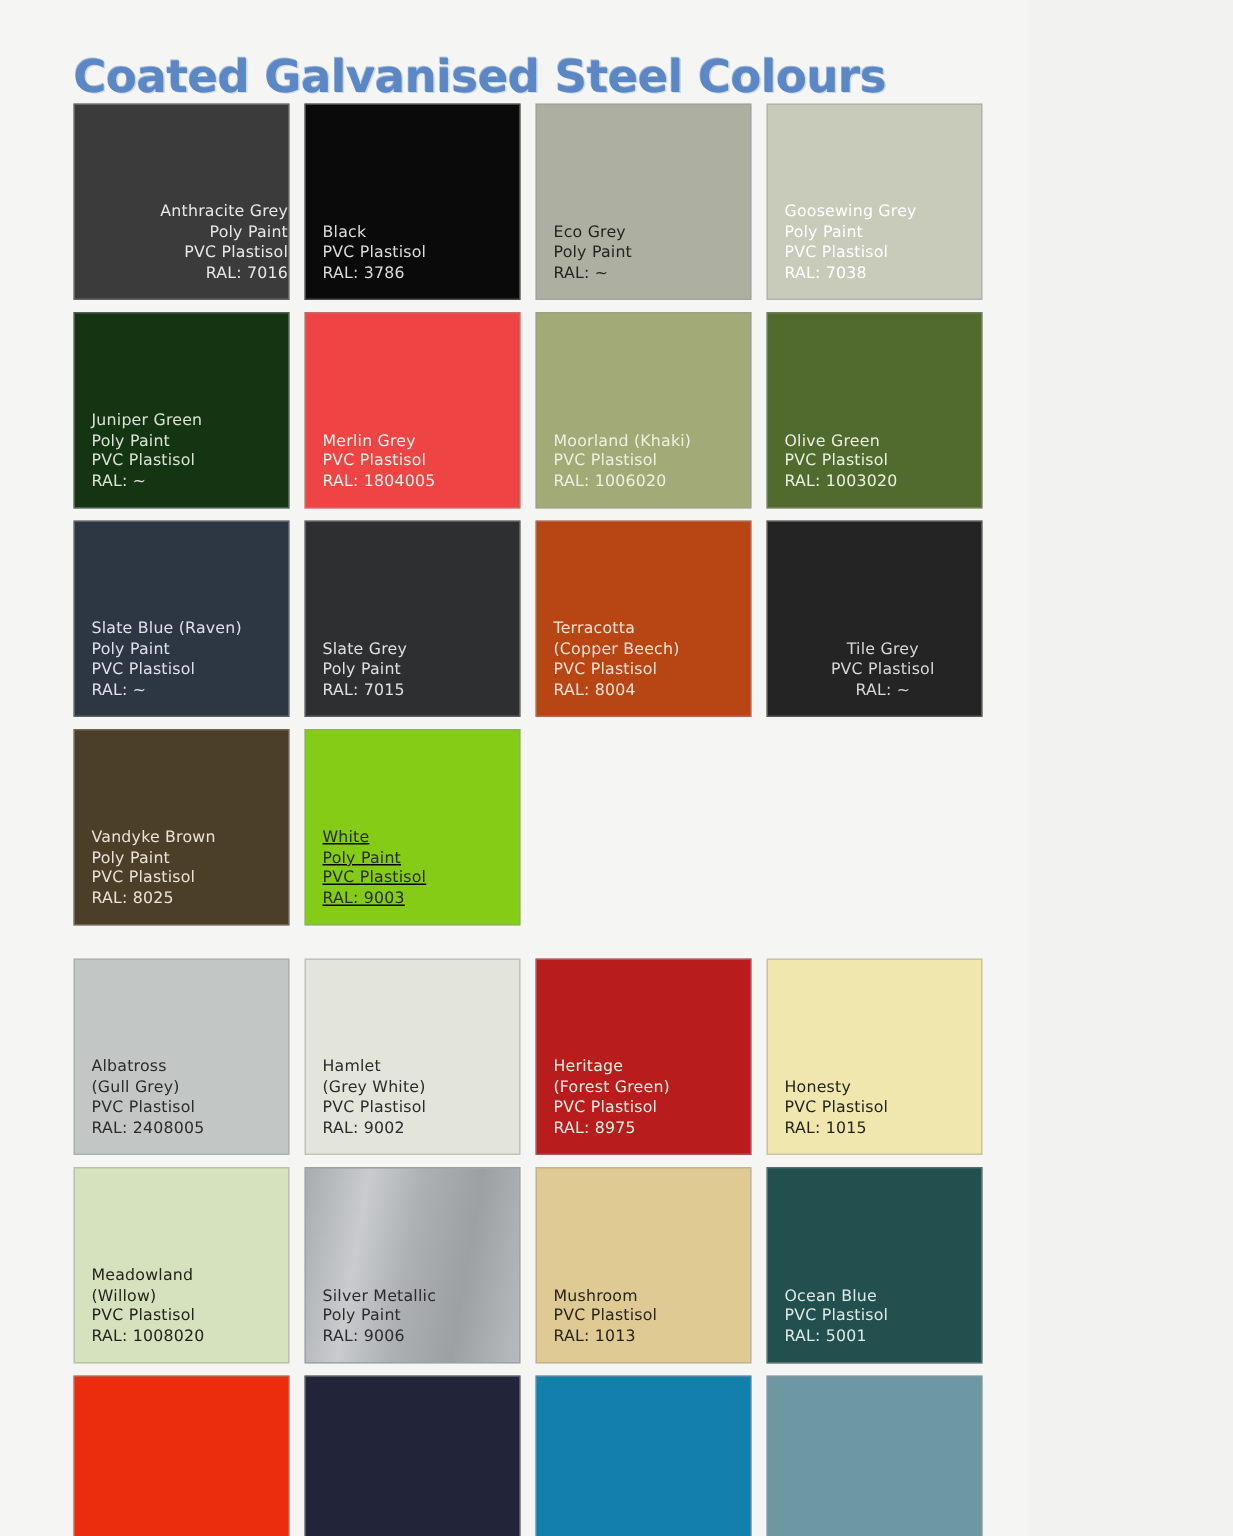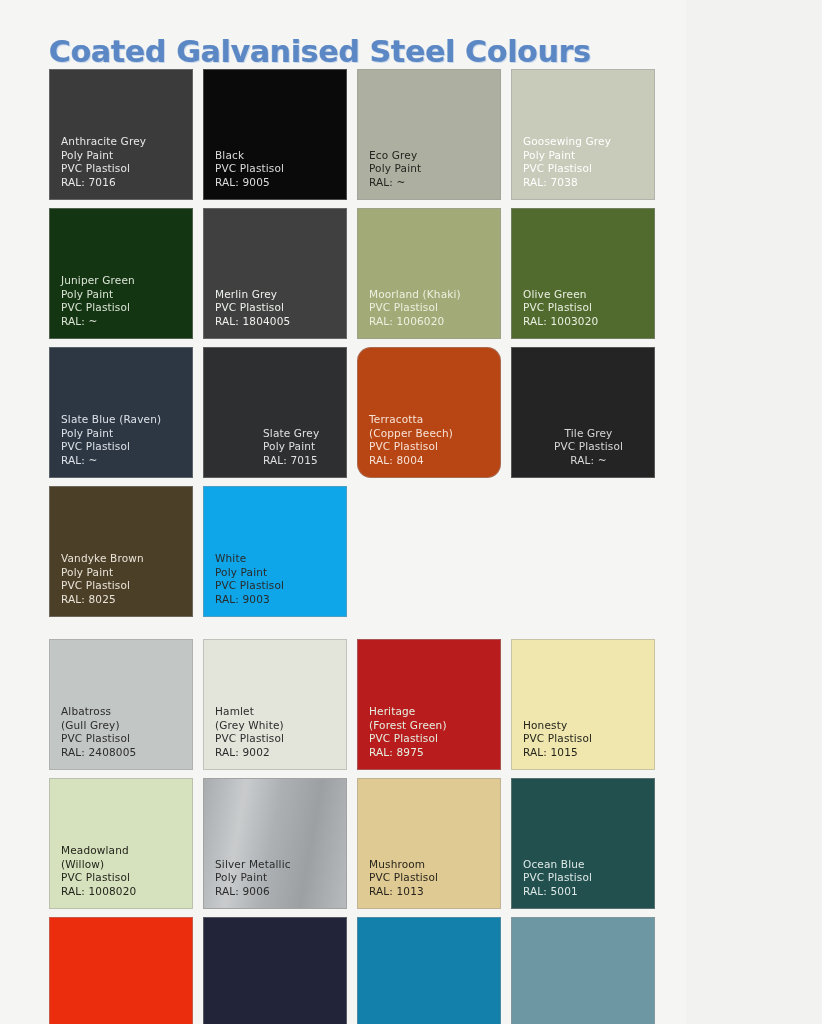--- a/index.html
+++ b/index.html
@@ -87,33 +87,33 @@
 </head>
 <body>
 
 <div class="page">
 
   <h1 class="page-title">Coated Galvanised Steel Colours</h1>
 
   <div id="sections-host">
       <div class="section">
         <div class="swatch-grid">
-          <div class="swatch" style="background: rgb(60, 59, 59);">
+          <div class="swatch" style="background: rgb(60, 59, 59); text-align: right;">
             <div class="swatch-lines" style="color: rgb(232, 232, 232);">
               <span>Anthracite Grey</span>
               <span>Poly Paint</span>
               <span>PVC Plastisol</span>
               <span>RAL: 7016</span>
             </div>
           </div>
           <div class="swatch" style="background: rgb(10, 10, 10);">
             <div class="swatch-lines" style="color: rgb(220, 220, 220);">
               <span>Black</span>
               <span>PVC Plastisol</span>
-              <span>RAL: 9005</span>
+              <span>RAL: 3786</span>
             </div>
           </div>
           <div class="swatch" style="background: rgb(173, 176, 160);">
             <div class="swatch-lines" style="color: rgb(35, 35, 31);">
               <span>Eco Grey</span>
               <span>Poly Paint</span>
               <span>RAL: ~</span>
             </div>
           </div>
           <div class="swatch" style="background: rgb(201, 203, 186);">
@@ -125,21 +125,21 @@
             </div>
           </div>
           <div class="swatch" style="background: rgb(20, 53, 17);">
             <div class="swatch-lines" style="color: rgb(219, 227, 215);">
               <span>Juniper Green</span>
               <span>Poly Paint</span>
               <span>PVC Plastisol</span>
               <span>RAL: ~</span>
             </div>
           </div>
-          <div class="swatch" style="background: #404040; justify-content: flex-end;">
+          <div class="swatch" style="background: #ef4444; justify-content: flex-end;">
             <div class="swatch-lines" style="color: rgb(238, 241, 236);">
               <span>Merlin Grey</span>
               <span>PVC Plastisol</span>
               <span>RAL: 1804005</span>
             </div>
           </div>
           <div class="swatch" style="background: rgb(162, 171, 120);">
             <div class="swatch-lines" style="color: rgb(238, 240, 224);">
               <span>Moorland (Khaki)</span>
               <span>PVC Plastisol</span>
@@ -155,27 +155,27 @@
           </div>
           <div class="swatch" style="background: rgb(45, 55, 68);">
             <div class="swatch-lines" style="color: rgb(221, 226, 232);">
               <span>Slate Blue (Raven)</span>
               <span>Poly Paint</span>
               <span>PVC Plastisol</span>
               <span>RAL: ~</span>
             </div>
           </div>
           <div class="swatch" style="background: rgb(46, 47, 49);">
-            <div class="swatch-lines" style="color: rgb(224, 224, 224); margin-left: 48px;">
+            <div class="swatch-lines" style="color: rgb(224, 224, 224);">
               <span>Slate Grey</span>
               <span>Poly Paint</span>
               <span>RAL: 7015</span>
             </div>
           </div>
-          <div class="swatch" style="background: rgb(184, 70, 21); border-radius: 14px;">
+          <div class="swatch" style="background: rgb(184, 70, 21);">
             <div class="swatch-lines" style="color: rgb(246, 226, 213);">
               <span>Terracotta</span>
               <span>(Copper Beech)</span>
               <span>PVC Plastisol</span>
               <span>RAL: 8004</span>
             </div>
           </div>
           <div class="swatch" style="background: rgb(36, 36, 36);">
             <div class="swatch-lines" style="color: rgb(216, 216, 216); text-align: center;">
               <span>Tile Grey</span>
@@ -184,21 +184,21 @@
             </div>
           </div>
           <div class="swatch" style="background: rgb(76, 63, 40);">
             <div class="swatch-lines" style="color: rgb(233, 228, 216);">
               <span>Vandyke Brown</span>
               <span>Poly Paint</span>
               <span>PVC Plastisol</span>
               <span>RAL: 8025</span>
             </div>
           </div>
-          <div class="swatch" style="background: #0ea5e9;">
+          <div class="swatch" style="background: #84cc16; text-decoration: underline;">
             <div class="swatch-lines" style="color: rgb(42, 42, 42);">
               <span>White</span>
               <span>Poly Paint</span>
               <span>PVC Plastisol</span>
               <span>RAL: 9003</span>
             </div>
           </div>
         </div>
       </div>
       <div class="section-gap"></div>

